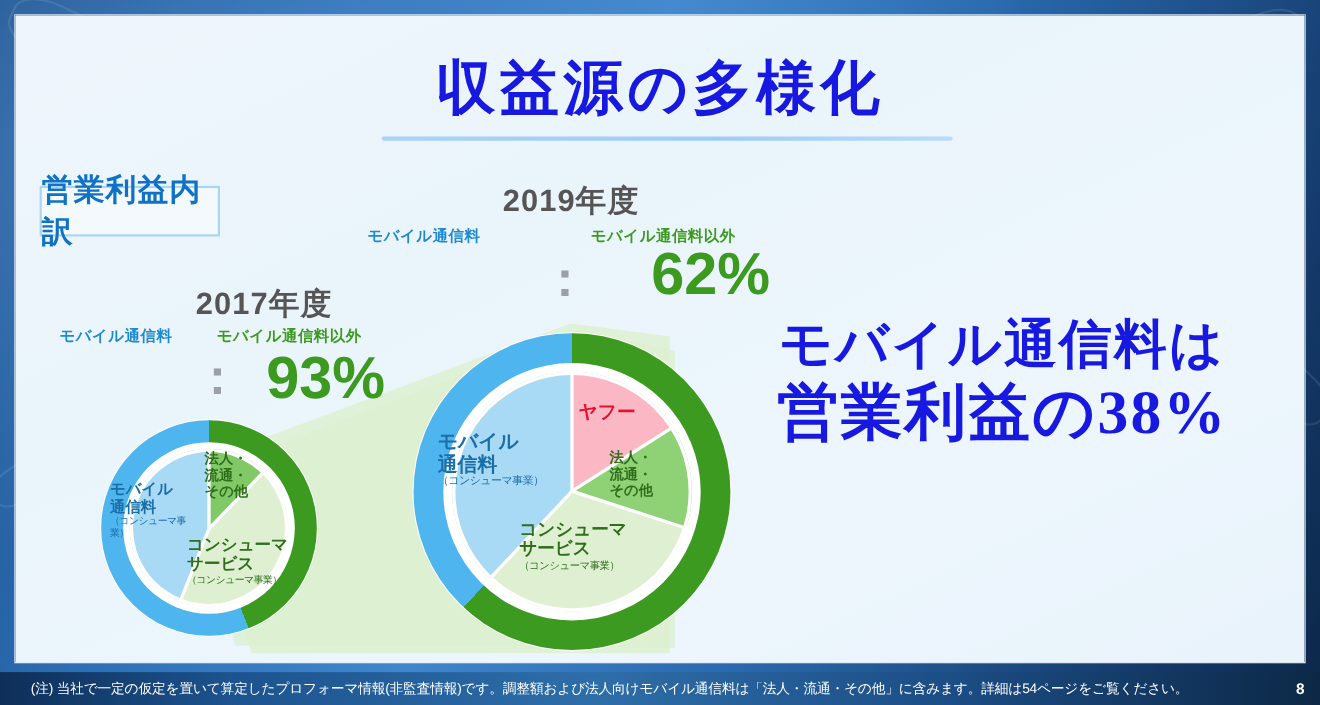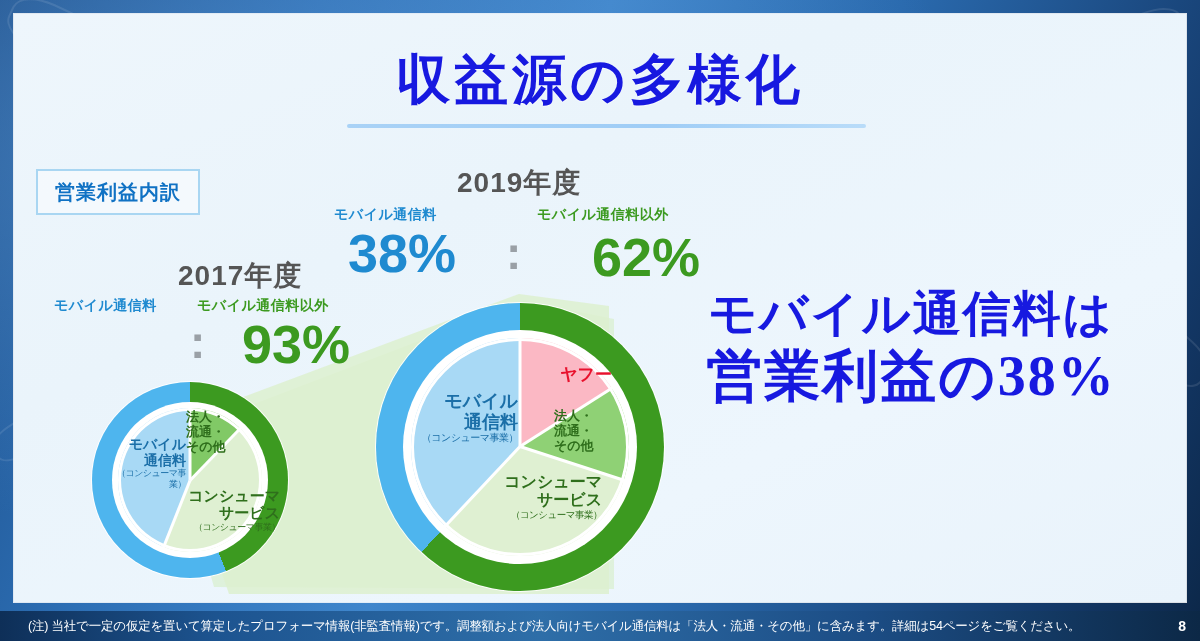--- a/index.html
+++ b/index.html
@@ -38,21 +38,21 @@
   #title-rule{
     position:absolute;left:333px;top:110px;width:519px;height:4px;
     background:linear-gradient(90deg,#a9d2f6,#9fcdf6 60%,#b9dcf9);border-radius:2px;
   }
 
   
   #badge{
     position:absolute;left:22px;top:155px;width:160px;height:42px;
     border:2px solid #a9d6f2;background:rgba(255,255,255,.45);
     display:flex;align-items:center;justify-content:center;
-    font-size:20px;font-weight:700;color:#1072c4;letter-spacing:1px;
+    font-size:28px;font-weight:700;color:#1072c4;letter-spacing:1px;
   }
 
   
   #wedge{
     position:absolute;left:175px;top:280px;width:420px;height:300px;
     background:#ddf0cf;opacity:.85;
     clip-path:polygon(330px 0px, 420px 12px, 420px 300px, 40px 300px, 6px 200px, 30px 112px);
   }
   #wedge2{
     position:absolute;left:170px;top:285px;width:430px;height:290px;
@@ -75,27 +75,27 @@
   #c2017a{left:40px;top:283px;}
   #c2017b{left:183px;top:283px;}
   #p2017a{left:56px;top:303px;}
   #p2017b{left:228px;top:303px;}
   #colon2017{left:176px;top:305px;}
   
   #y2019{left:443px;top:150px;}
   #c2019a{left:320px;top:192px;}
   #c2019b{left:523px;top:192px;}
   #p2019a{left:334px;top:212px;}
-  #p2019b{left:578px;top:216px;}
+  #p2019b{left:578px;top:208px;}
   #colon2019{left:492px;top:216px;}
 
   
   .donut{position:absolute;}
   .ring,.inner{position:absolute;border-radius:50%;}
-  .seglabel{position:absolute;text-align:right;font-weight:700;line-height:1.15;}
+  .seglabel{position:absolute;text-align:left;font-weight:700;line-height:1.15;}
   .sublabel{display:block;font-weight:400;letter-spacing:-.5px;}
 
   
   #donut2017{left:78px;top:368px;width:196px;height:196px;}
   #ring2017{
     left:0;top:0;width:196px;height:196px;
     background:conic-gradient(from 0deg,
       #3c9a20 0deg 158.4deg,
       #3c9a20 158.4deg 158.4deg,
       #4eb5ee 158.4deg 360deg);
@@ -178,21 +178,20 @@
 
     <div class="yearlabel" id="y2017">2017年度</div>
     <div class="cat blue" id="c2017a">モバイル通信料</div>
     <div class="cat green" id="c2017b">モバイル通信料以外</div>
     <div class="colon" id="colon2017">:</div>
     <div class="pct green" id="p2017b">93%</div>
 
     <div class="yearlabel" id="y2019">2019年度</div>
     <div class="cat blue" id="c2019a">モバイル通信料</div>
     <div class="cat green" id="c2019b">モバイル通信料以外</div>
-    <div class="pct blue" id="p2019a">38%</div>
     <div class="colon" id="colon2019">:</div>
     <div class="pct green" id="p2019b">62%</div>
 
     <div class="donut" id="donut2017">
       <div class="ring" id="ring2017"></div>
       <div class="ring" id="ringhole2017"></div>
       <div class="inner" id="inner2017"></div>
 
       <div class="sep" style="left:98px;top:97px;width:74px;transform:rotate(-90deg);"></div>
       <div class="sep" style="left:98px;top:97px;width:74px;transform:rotate(-46deg);"></div>

